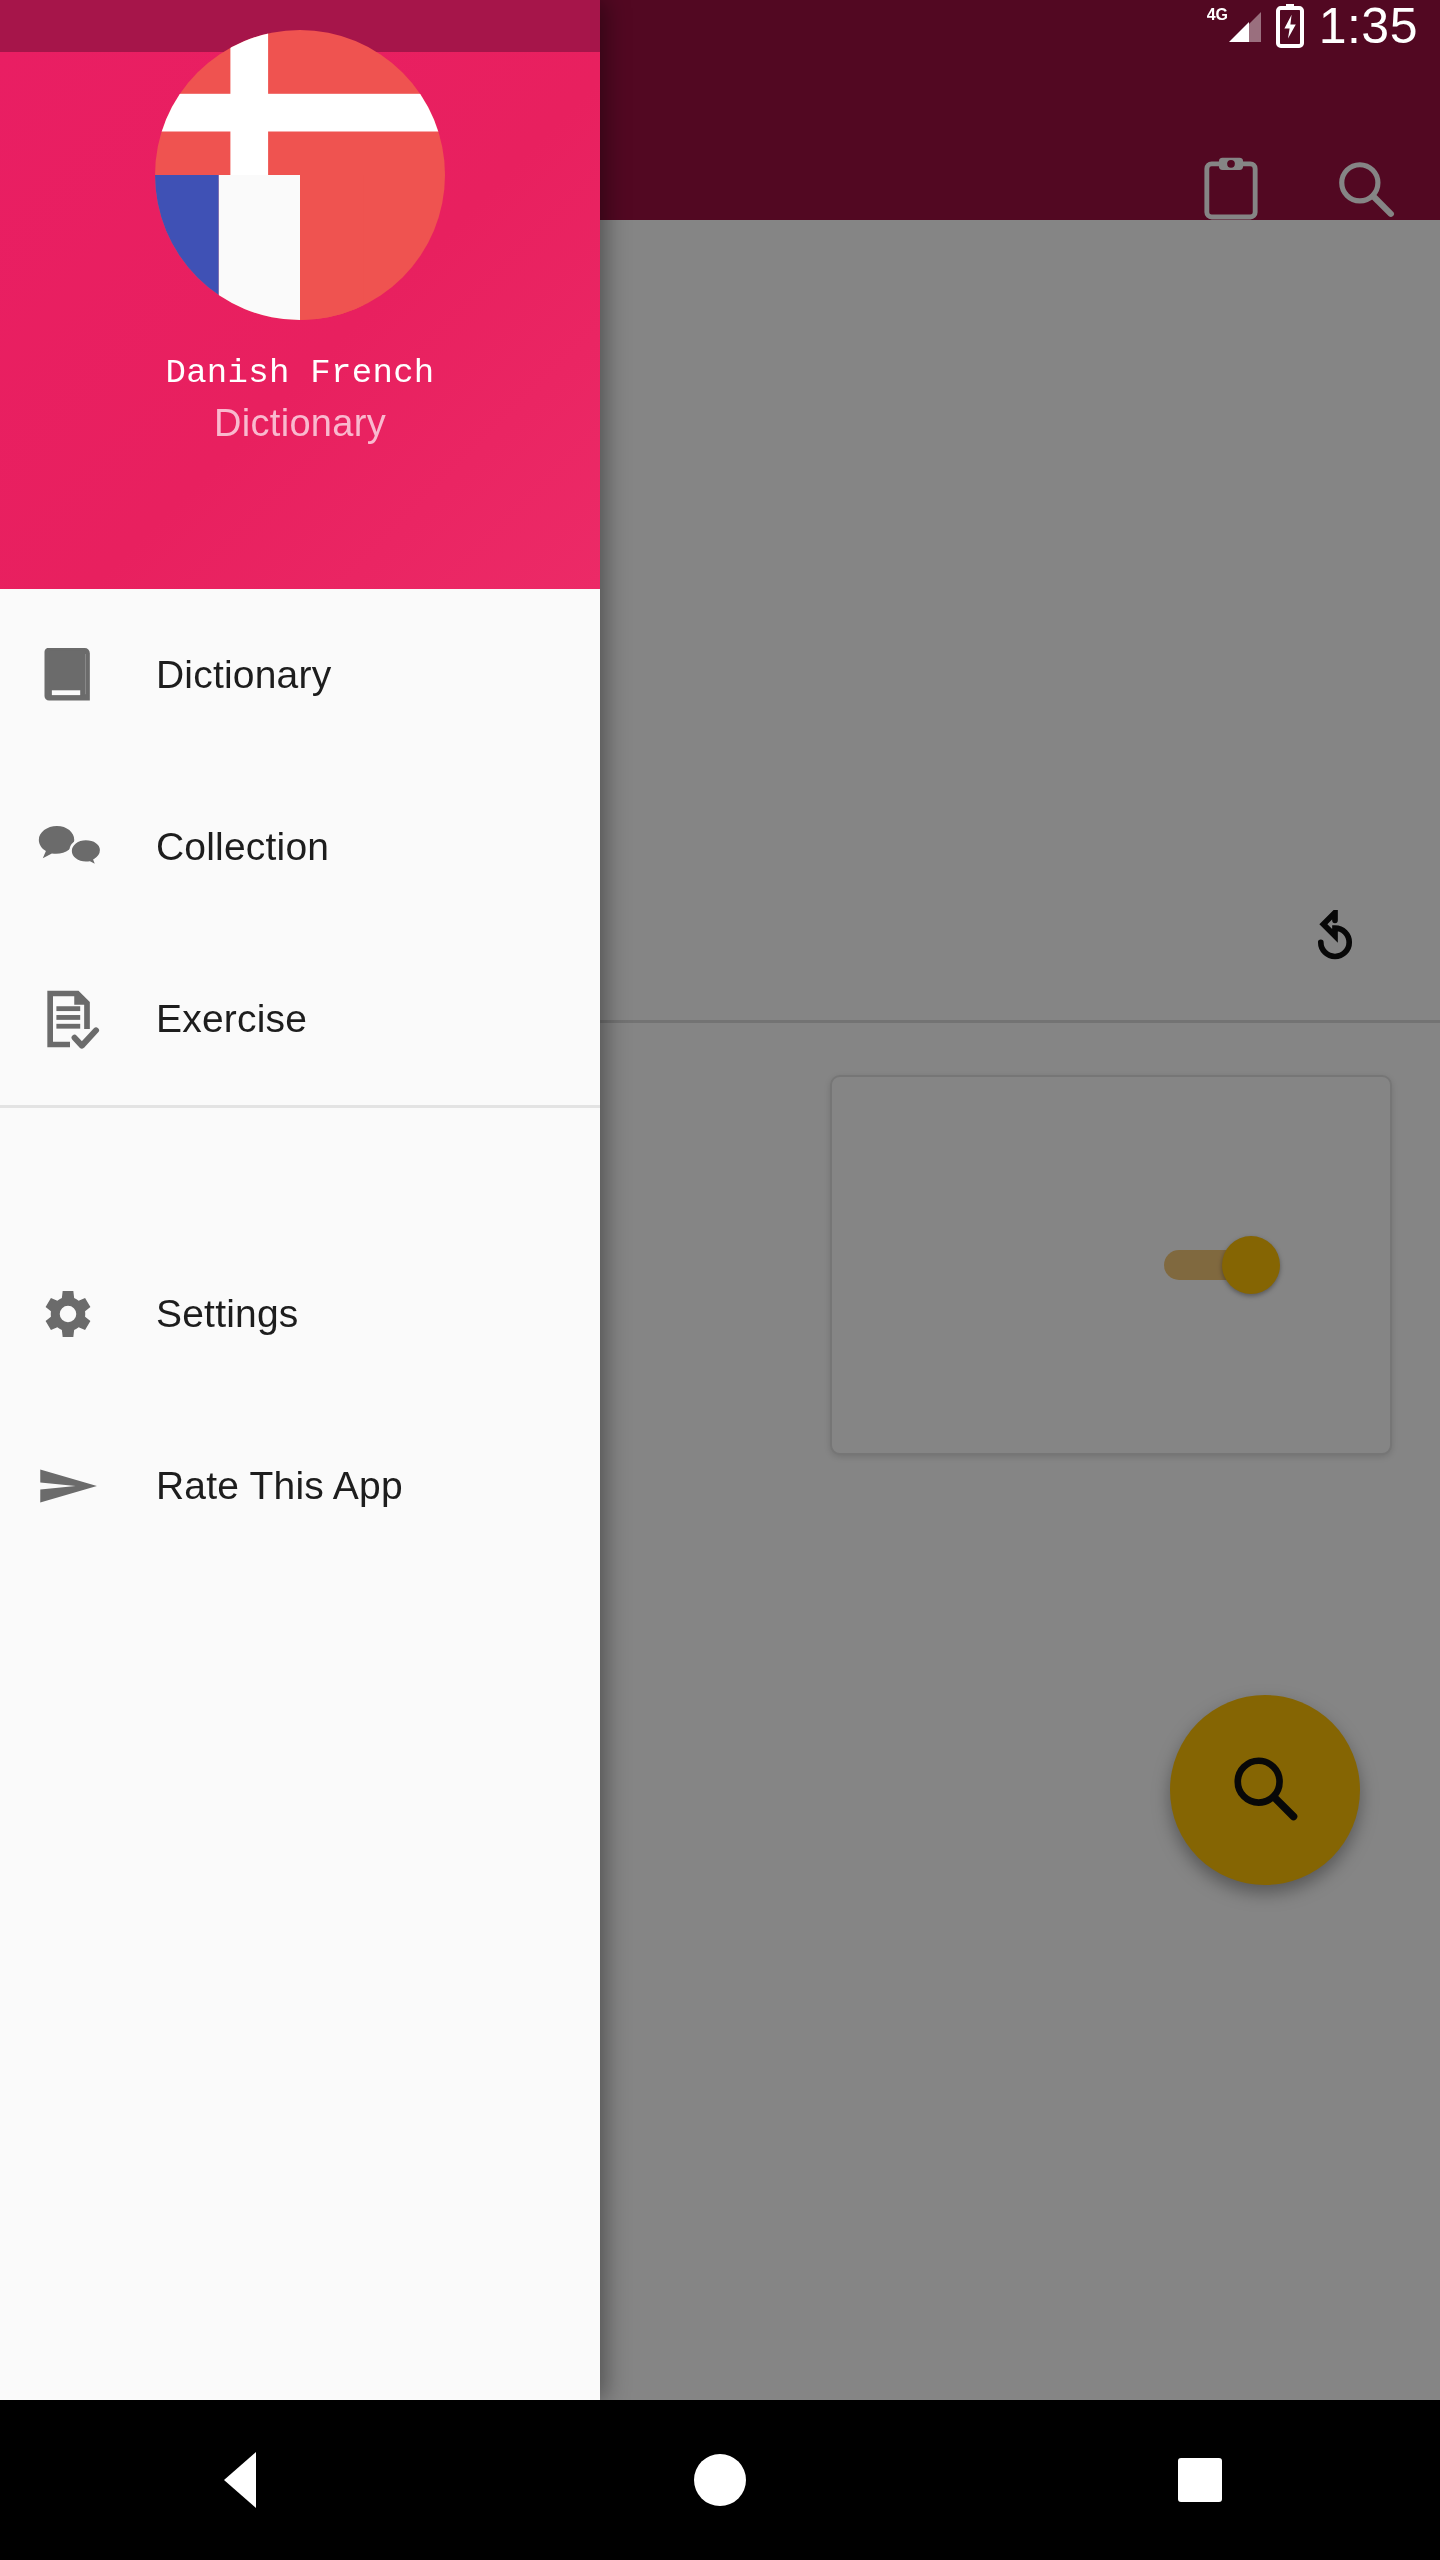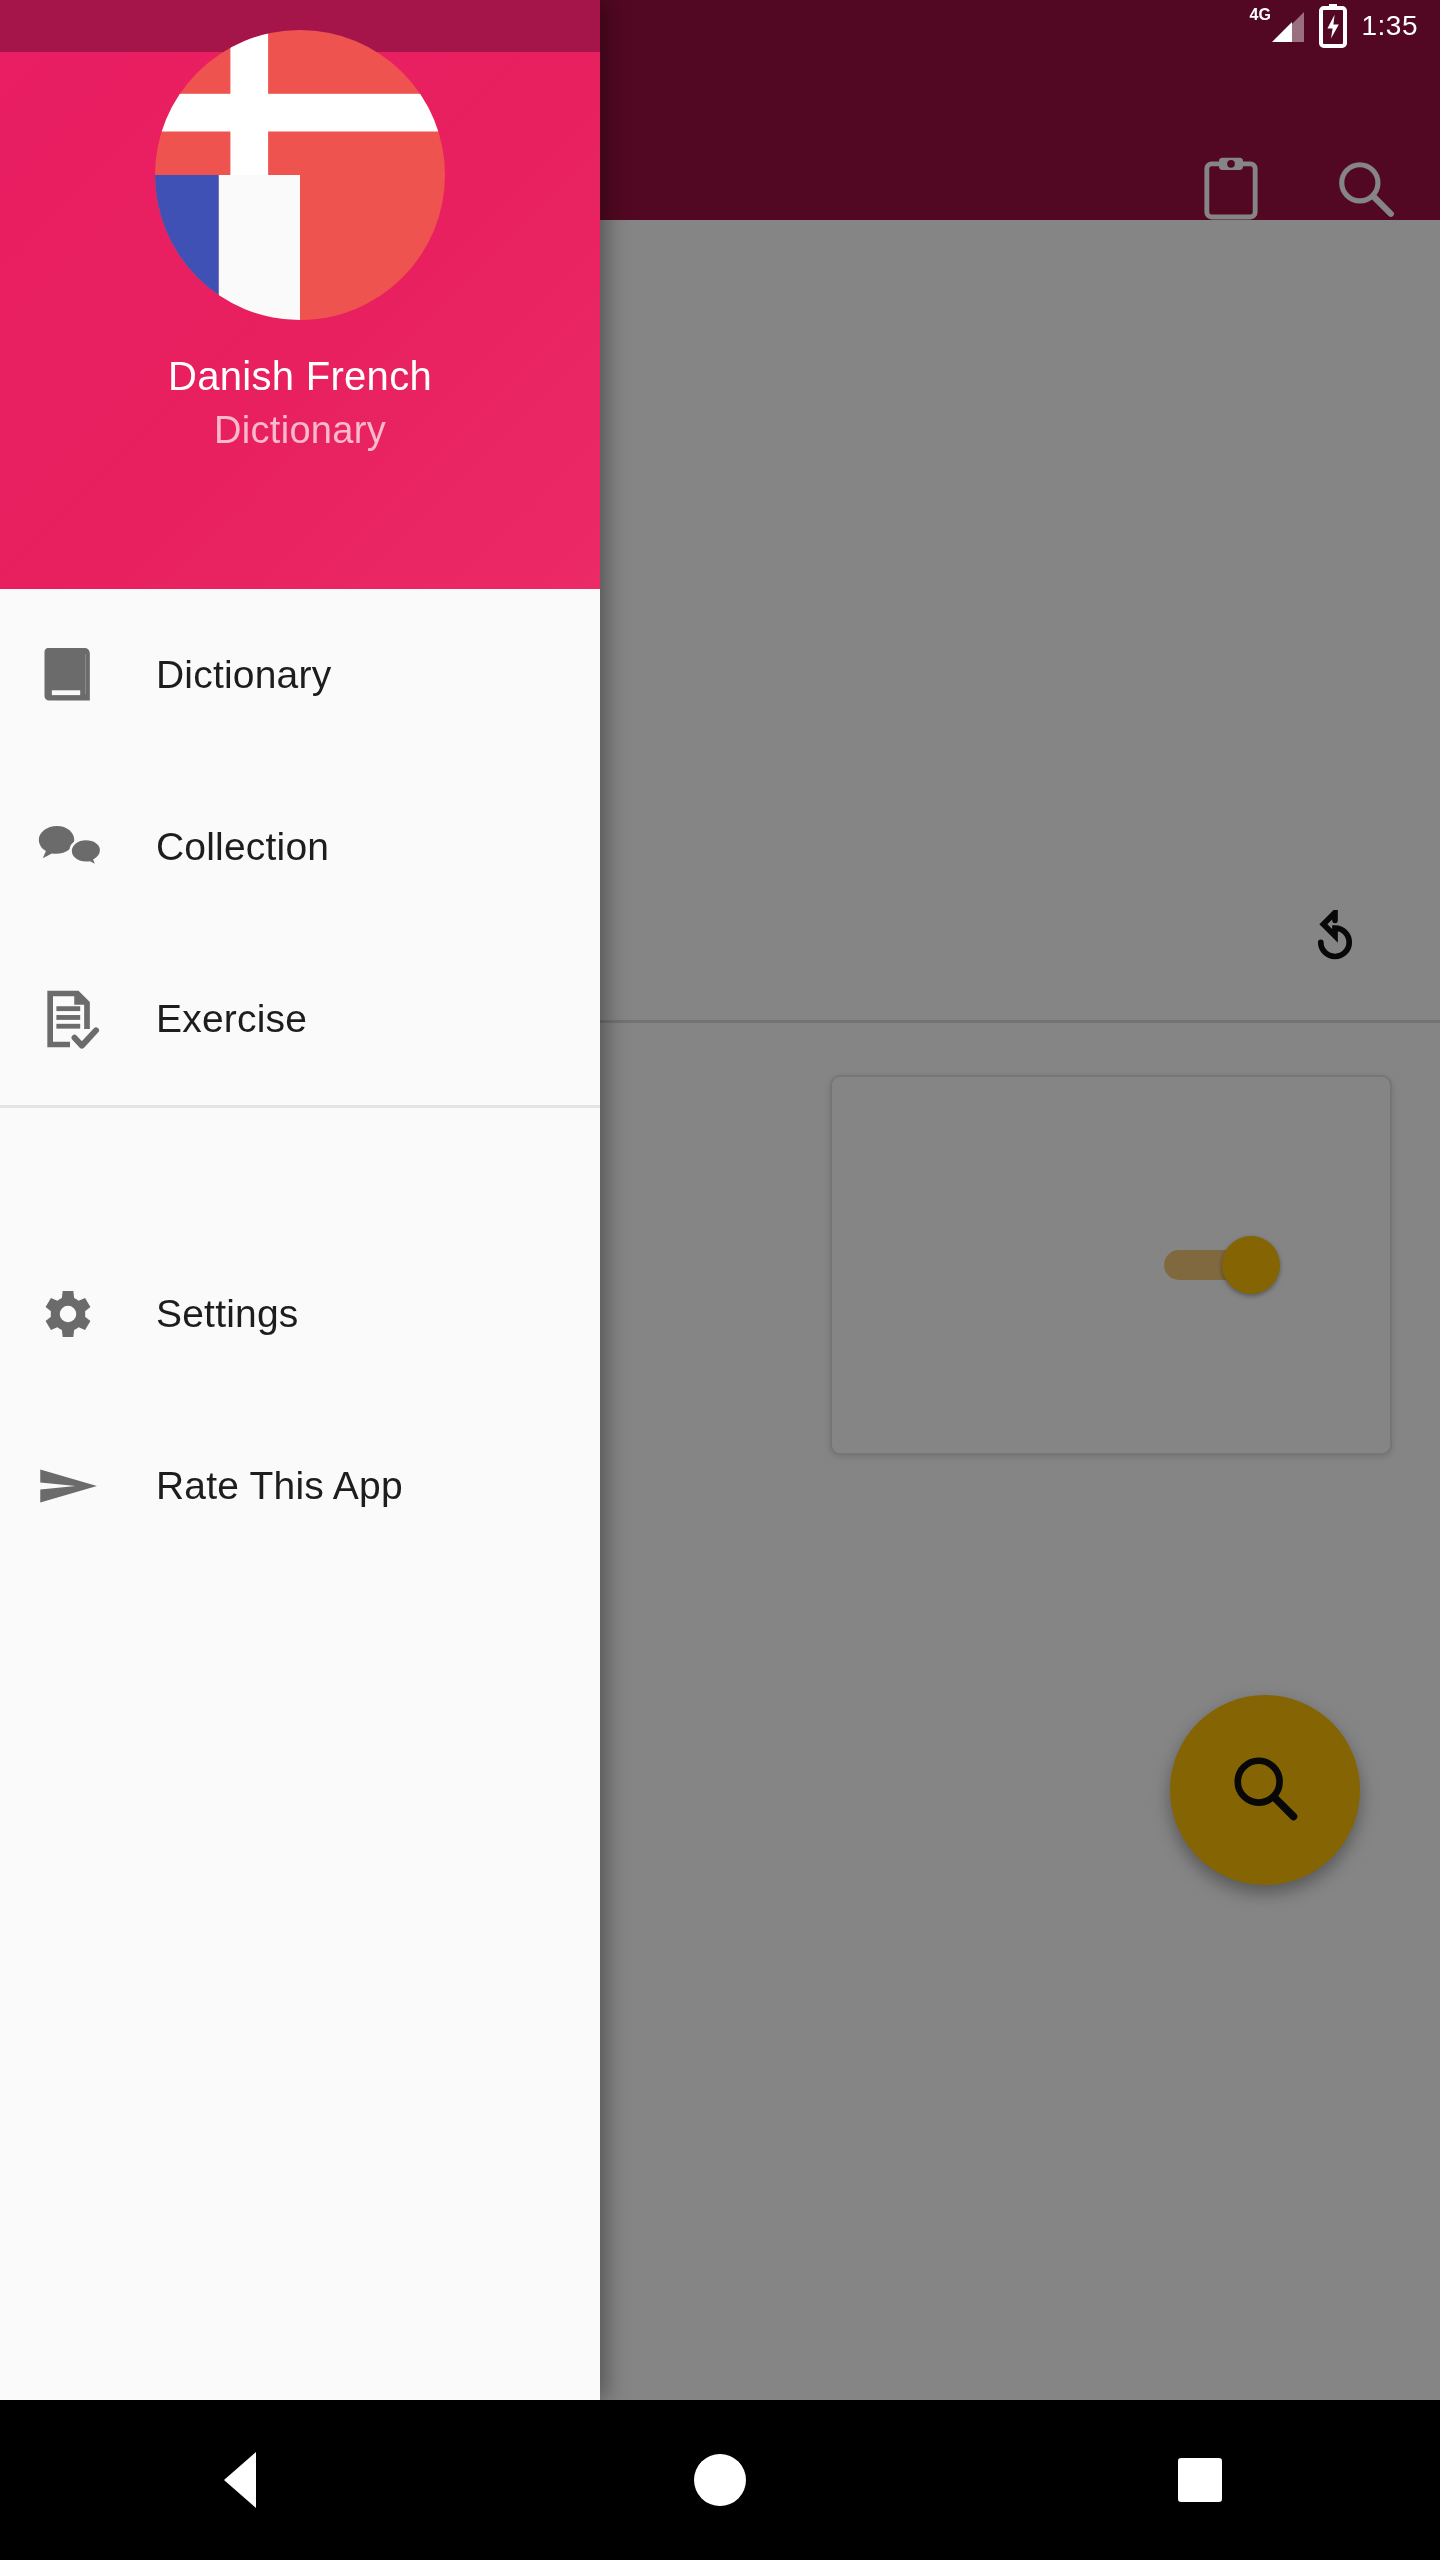--- a/index.html
+++ b/index.html
@@ -103,22 +103,23 @@
   }
   #flag {
     margin-top:-22px;
     width:290px; height:290px; border-radius:50%;
     overflow:hidden; position:relative;
     flex:none;
   }
   #flag svg { display:block; width:290px; height:290px; }
   #drawer-title {
     margin-top:34px;
-    font-size:40px; color:#ffffff; letter-spacing:.3px;
+    font-size:34px; color:#ffffff; letter-spacing:.3px;
     white-space:nowrap;
+    font-family:Liberation Mono, monospace;
   }
   #drawer-subtitle {
     margin-top:10px;
     font-size:38px; color:#f9b9ce; letter-spacing:.3px;
   }
 
   #drawer-menu {
     position:absolute; top:589px; left:0; width:600px; bottom:0;
     background:#fafafa;
   }
@@ -188,21 +189,21 @@
     border-bottom:30px solid rgba(255,255,255,.42);
   }
   .sig-tri-lit {
     position:absolute; right:12px; bottom:4px;
     width:0; height:0;
     border-left:20px solid transparent;
     border-bottom:20px solid #ffffff;
   }
   #sb-battery { width:30px; height:44px; position:relative; }
   #sb-time {
-    font-size:28px; color:#ffffff; letter-spacing:.5px;
+    font-size:50px; color:#ffffff; letter-spacing:.5px;
     line-height:1; white-space:nowrap;
   }
 </style>
 </head>
 <body>
 
 <div id="screen">
 
   <div id="bg-app">
 

